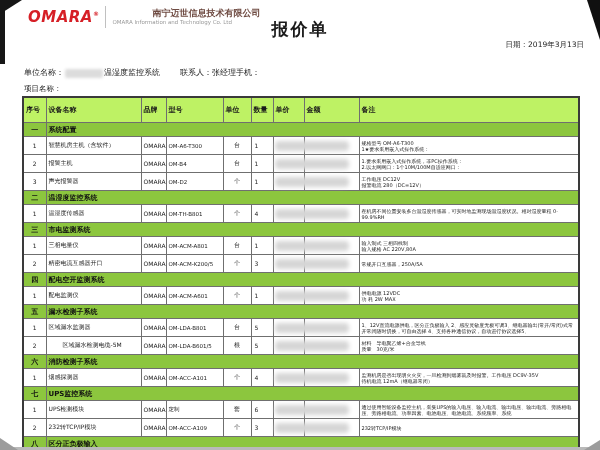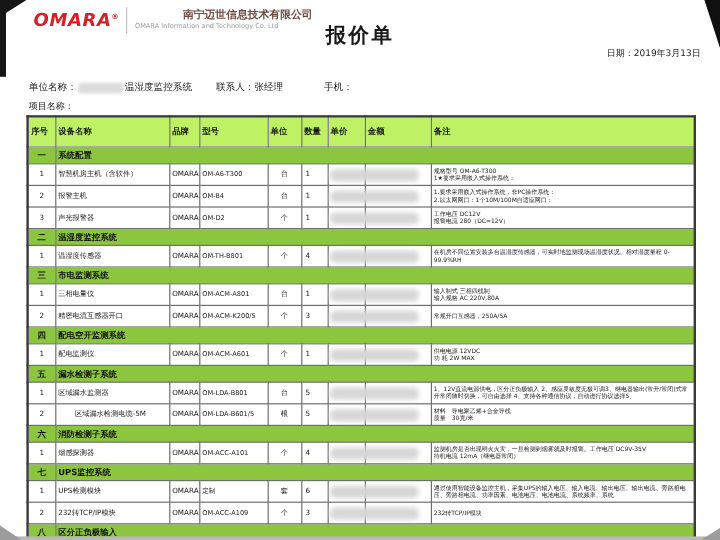--- a/index.html
+++ b/index.html
@@ -20,21 +20,21 @@
   .logo-row{position:absolute;left:28px;top:6px;display:flex;align-items:center;gap:6px;}
   .logo-text{font-style:italic;font-weight:bold;font-size:15px;color:#d61f26;letter-spacing:.5px;white-space:nowrap;}
   .logo-text sup{font-size:6px;color:#d61f26;}
   .logo-div{width:1px;height:22px;background:#c0c0c0;}
   .company-cn{font-size:9px;font-weight:bold;color:#6e4a41;line-height:11px;margin-left:40px;}
   .company-en{font-size:5.5px;color:#9a9a9a;line-height:7px;}
   .title{text-align:center;font-size:17px;font-weight:bold;padding-top:18px;letter-spacing:2px;}
   .date{position:absolute;right:16px;top:40px;font-size:7.5px;color:#222;}
   .info{margin:3px 0 0 24px;font-size:8px;display:flex;align-items:flex-end;}
   .redact{display:inline-block;width:38px;height:9px;background:#dcdcdc;filter:blur(1.5px);border-radius:2px;margin:0 1px;}
-  .sp1{margin-left:20px;} .sp2{margin-left:34px;}
+  .sp1{margin-left:20px;} .sp2{}
   .project{margin:6px 12px 2px 24px;font-size:7.5px;}
 
   
   table{border-collapse:collapse;table-layout:fixed;width:556px;margin-left:22px;border:2px solid #3a3a3a;}
   td{border:1px solid #6f6f6f;padding:1px 2px;font-size:6px;vertical-align:middle;overflow:hidden;}
   thead td{font-weight:bold;font-size:7px;height:22px;background:#bef264;}
   .section-row td{background:#8cc63e;font-weight:bold;font-size:7px;height:11px;color:#111;}
   .c{text-align:center;}
   .name{font-size:6px;}
   .indent{padding-left:16px;}

